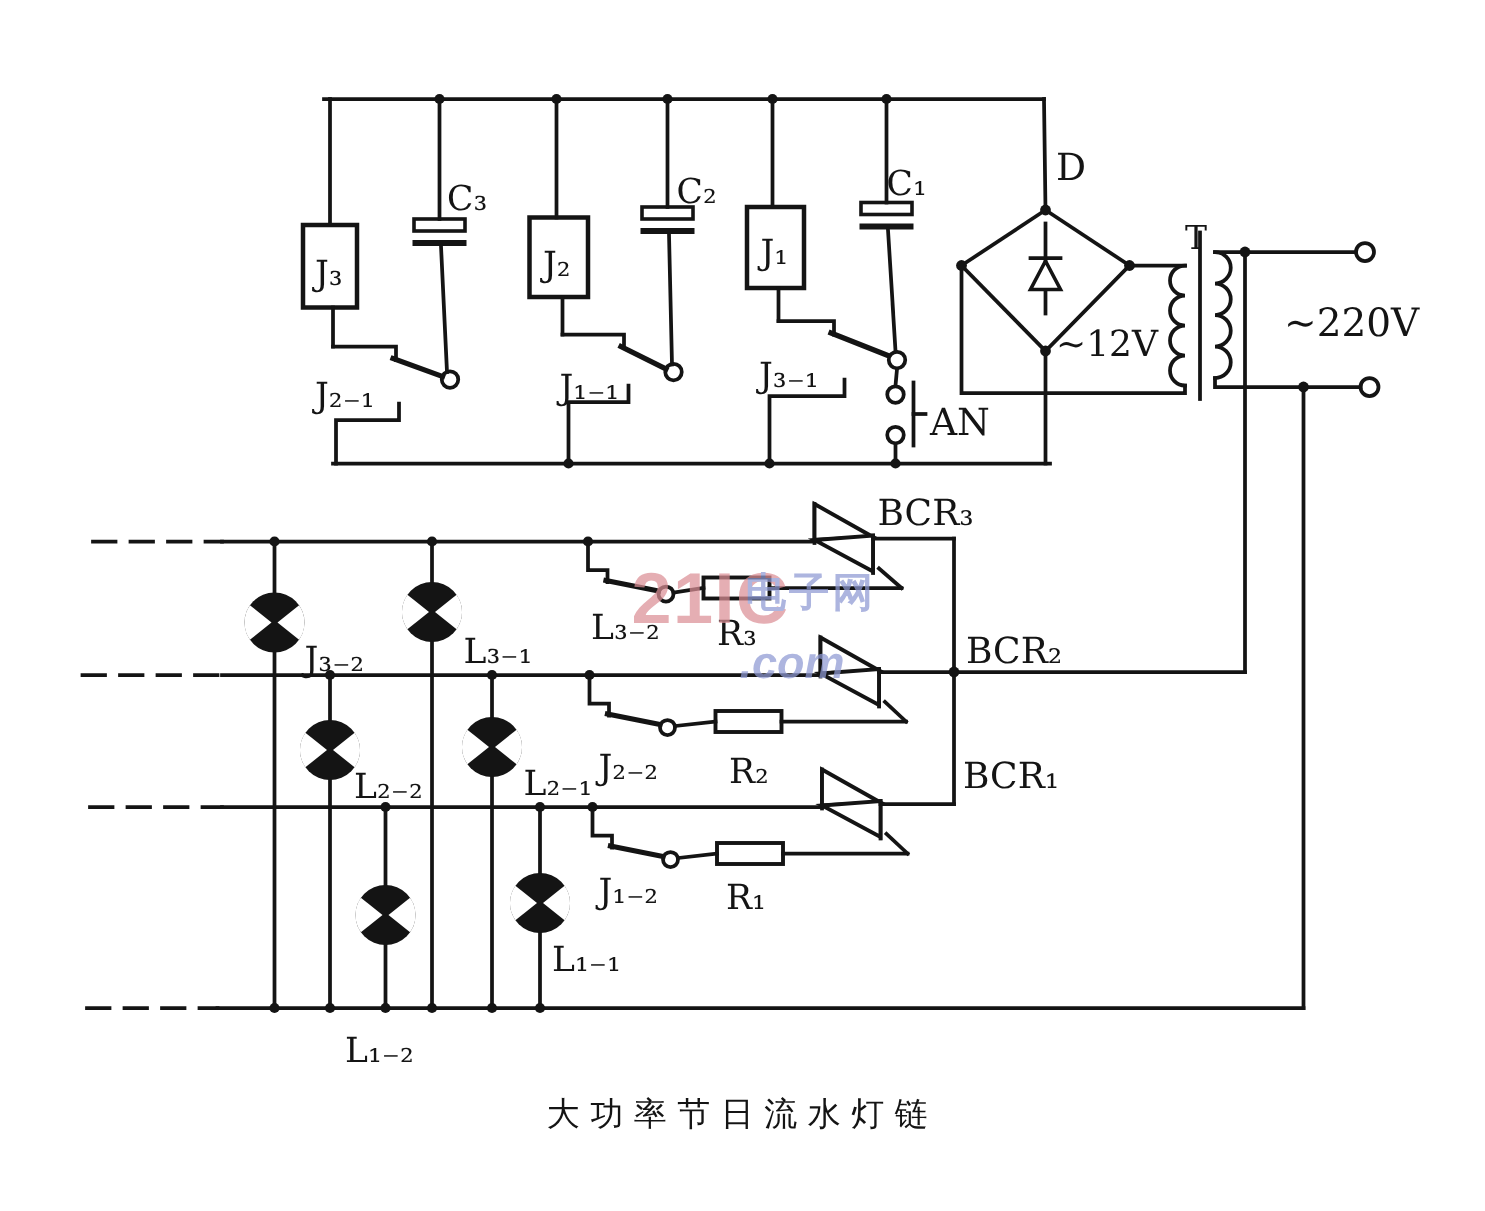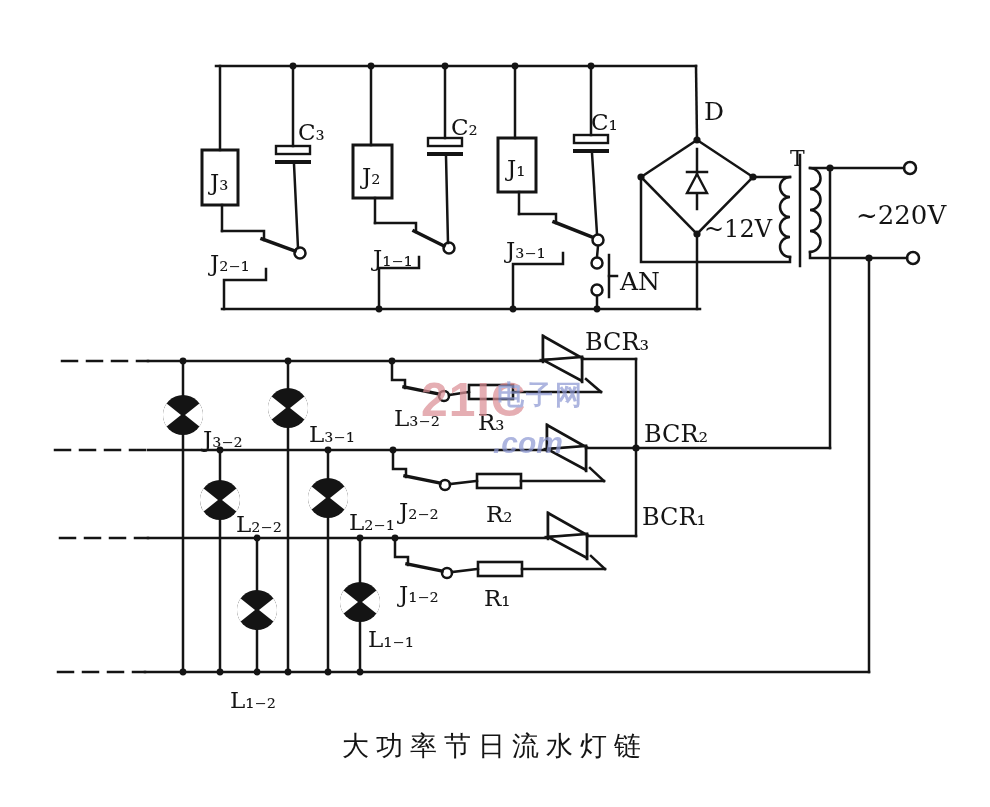--- a/index.html
+++ b/index.html
@@ -6,21 +6,21 @@
   #page{position:relative;width:990px;height:807px;background:#ffffff;overflow:hidden;
         font-family:"DejaVu Serif","DejaVu Sans",serif;}
   #schematic{position:absolute;left:0;top:0;}
   svg text{font-family:"DejaVu Serif","DejaVu Sans",serif;fill:#141414;}
   .wm{position:absolute;left:421px;top:376px;width:190px;height:75px;opacity:.72;
       pointer-events:none;font-family:Liberation Sans, sans-serif;text-align:center;}
   .wm-big{position:absolute;left:0;top:0;font-size:48px;font-weight:bold;letter-spacing:1px;line-height:1;}
   .wm-cn{position:absolute;left:76px;top:6px;font-size:27px;font-weight:bold;letter-spacing:2px;line-height:1;}
   .wm-com{position:absolute;left:72px;top:24px;font-size:30px;font-style:italic;font-weight:bold;line-height:1;margin-top:28px;}
   .caption{position:absolute;left:0;top:728px;width:990px;text-align:center;
-           font-size:27px;letter-spacing:7px;color:#141414;
+           font-size:22px;letter-spacing:7px;color:#141414;
            font-family:"DejaVu Sans",sans-serif;}
 </style>
 </head>
 <body>
 
 <div id="page">
 
 <svg id="schematic" width="990" height="807" viewBox="0 0 990 807">
   <g stroke="#141414" stroke-width="2.5" fill="none" stroke-linecap="square">
 

